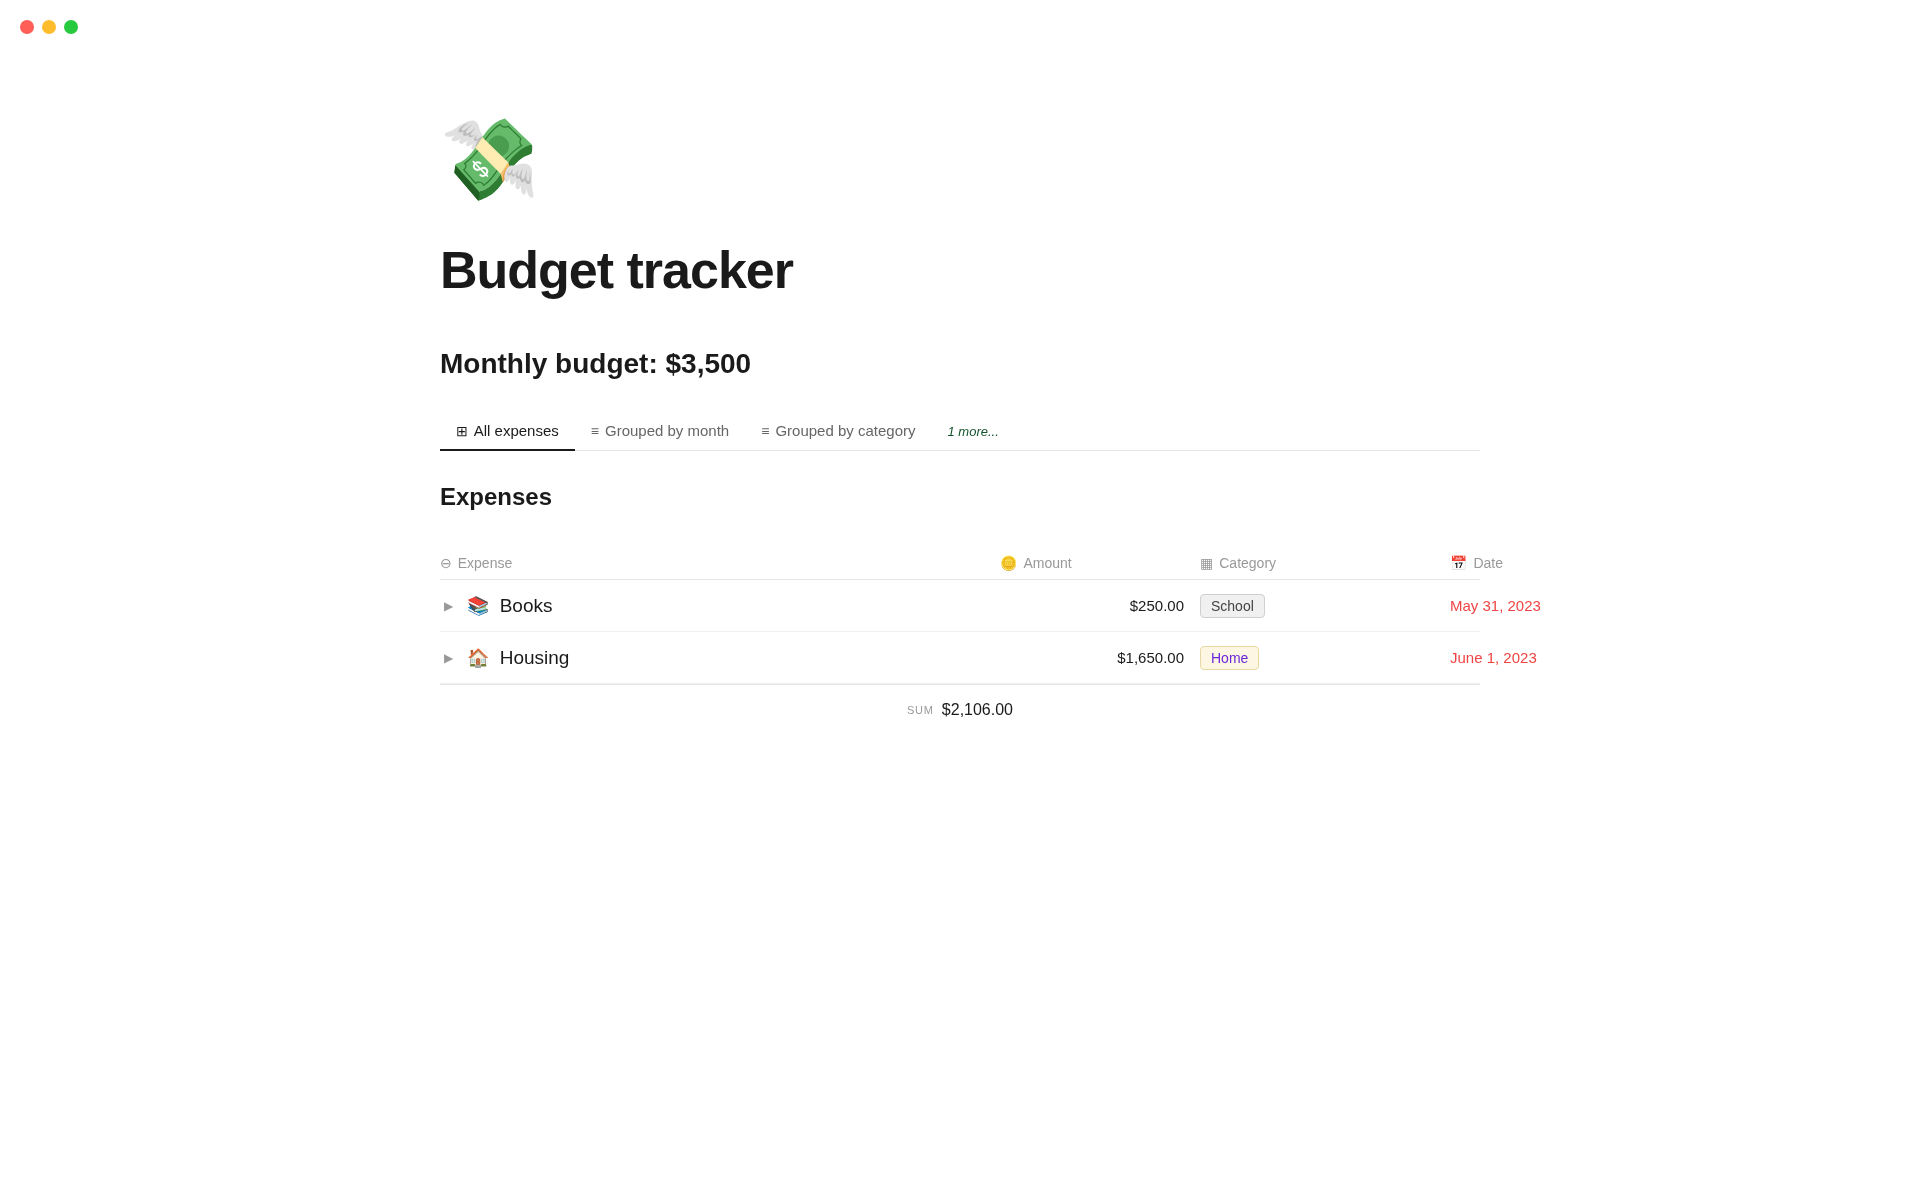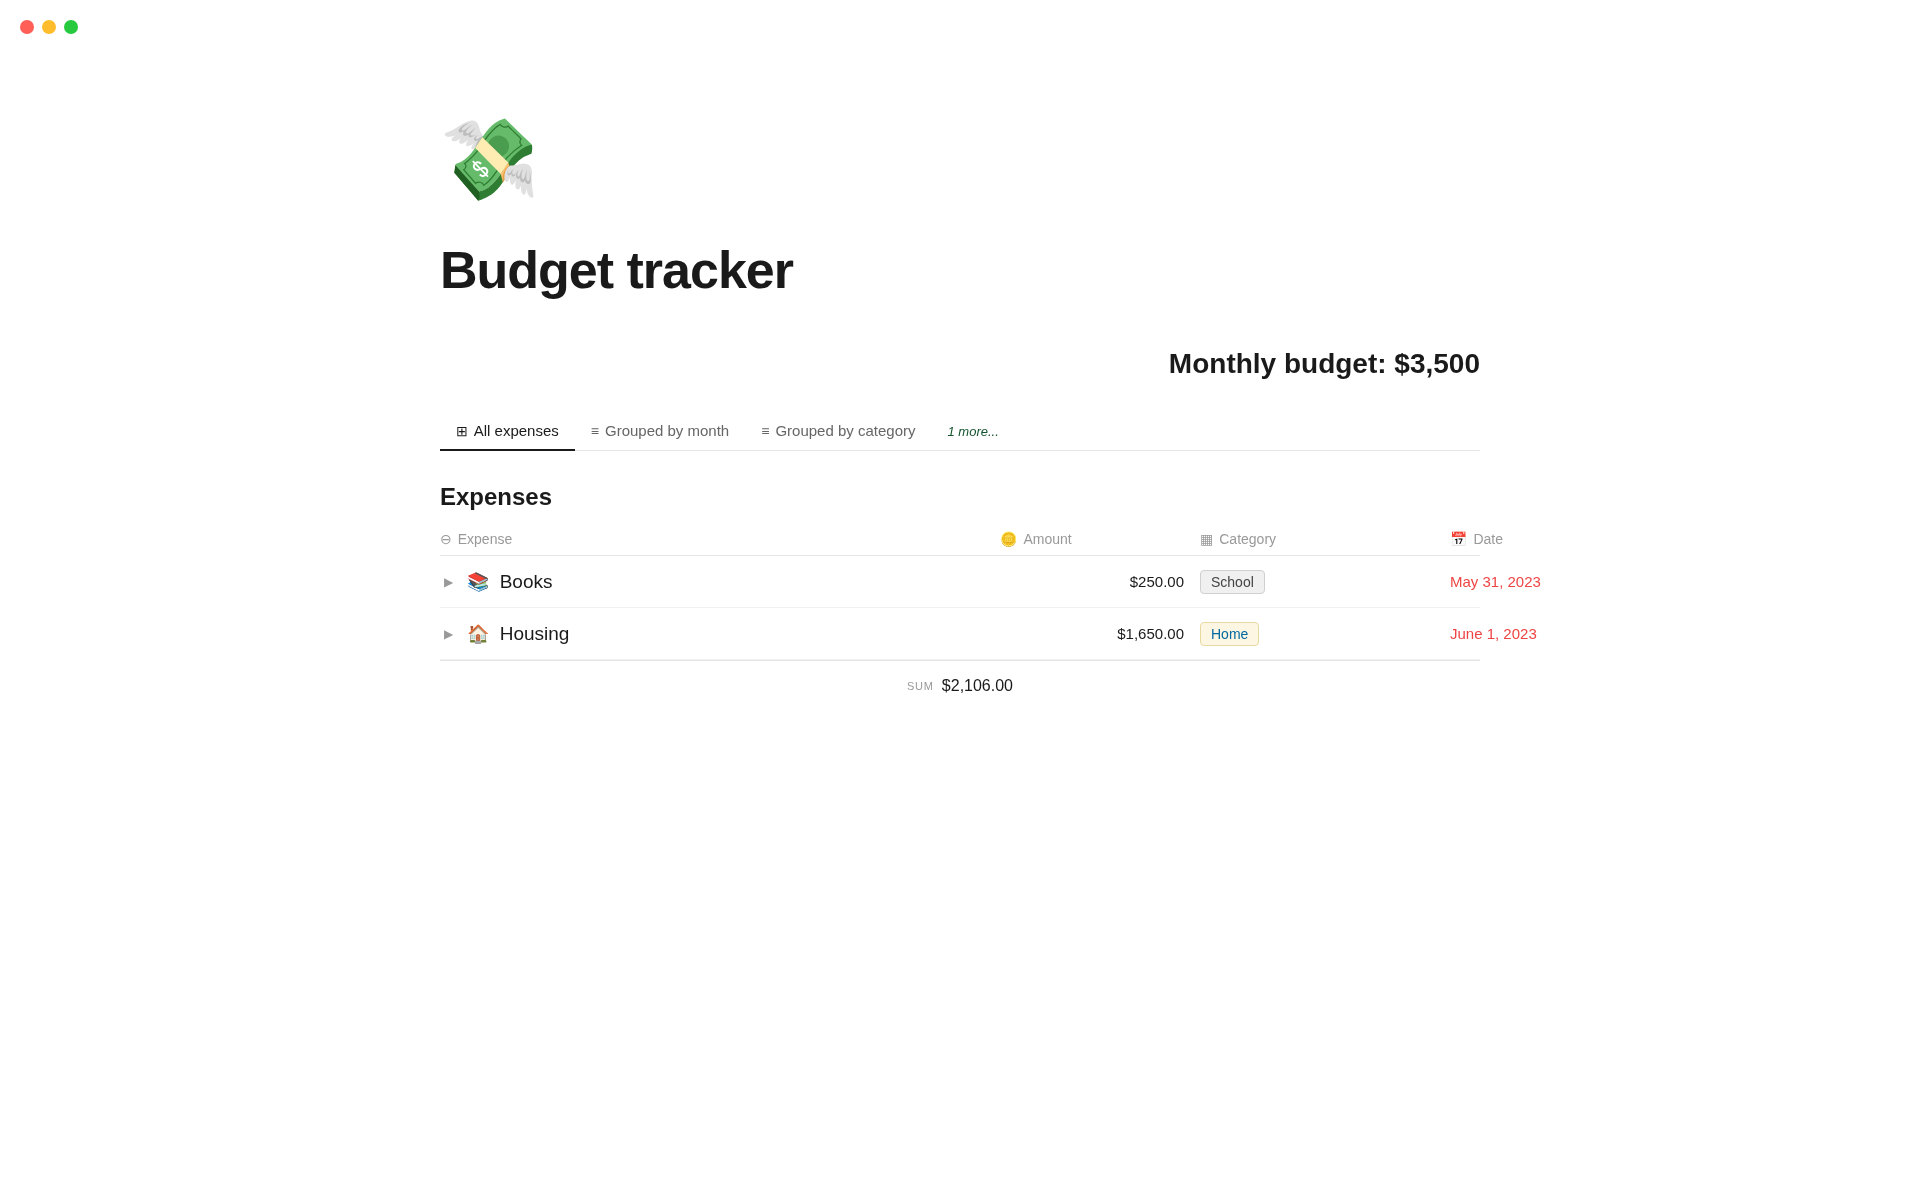--- a/index.html
+++ b/index.html
@@ -56,21 +56,20 @@
       color: #1a1a1a;
       margin-bottom: 48px;
       letter-spacing: -1px;
     }
 
     .monthly-budget {
       font-size: 28px;
       font-weight: 700;
       color: #1a1a1a;
       margin-bottom: 32px;
-      text-align: right;
     }
 
     .tabs-container {
       display: flex;
       align-items: center;
       gap: 0;
       border-bottom: 1px solid #e5e5e5;
       margin-bottom: 32px;
     }
 
@@ -102,21 +101,21 @@
       font-size: 13px;
       padding: 10px 16px;
       cursor: pointer;
       font-style: italic;
     }
 
     .section-title {
       font-size: 24px;
       font-weight: 700;
       color: #1a1a1a;
-      margin-bottom: 12px;
+      margin-bottom: 36px;
     }
 
     .table-header {
       display: grid;
       grid-template-columns: 560px 200px 250px 300px;
       padding: 8px 0;
       border-bottom: 1px solid #e5e5e5;
     }
 
     .col-header {
@@ -190,21 +189,21 @@
 
     .badge-school {
       background: #f0f0f0;
       border-color: #d0d0d0;
       color: #444;
     }
 
     .badge-home {
       background: #fdf6e3;
       border-color: #e8d9a0;
-      color: #0369a1;
+      color: #6d28d9;
     }
 
     .date-cell {
       font-size: 15px;
       color: #ef4444;
     }
 
     .sum-row {
       display: flex;
       justify-content: center;

